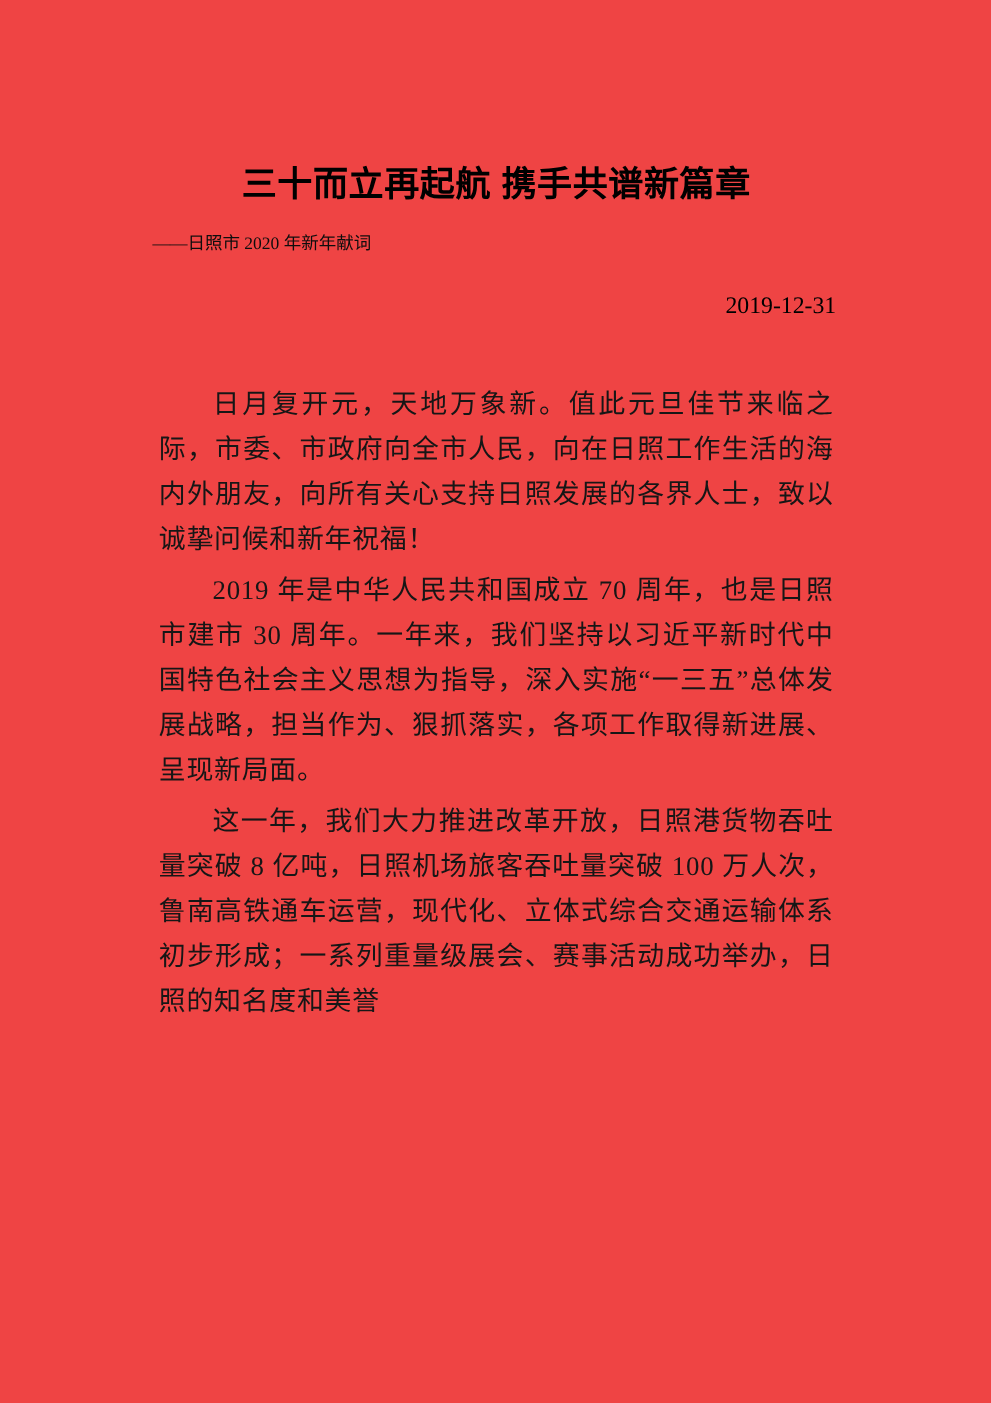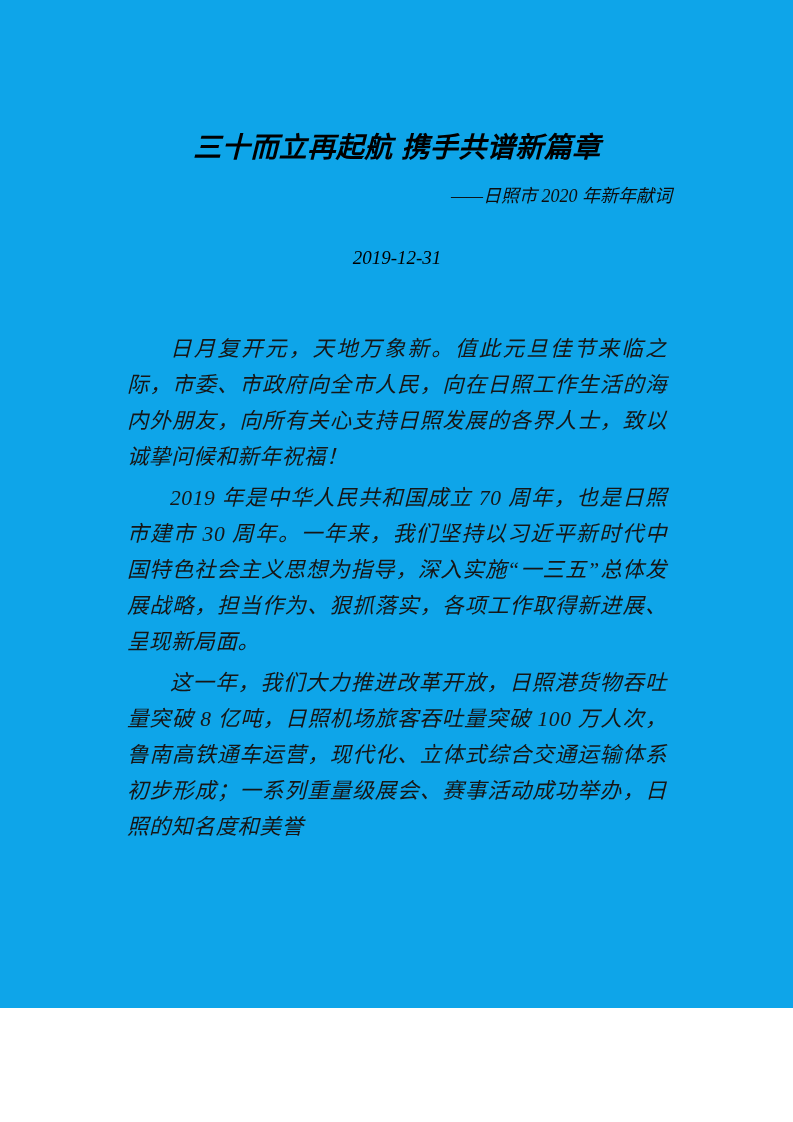--- a/index.html
+++ b/index.html
@@ -5,26 +5,25 @@
 <style>
   html, body {
     margin: 0;
     padding: 0;
     background: #ffffff;
   }
 
   .page {
     position: relative;
     width: 793px;
-    height: 1008px;
+    height: 1122px;
     margin: 0 auto;
-    background: #0ea5e9;
+    background: #ef4444;
     overflow: hidden;
     box-sizing: border-box;
-    font-style: italic;
   }
 
   .content {
     position: absolute;
     left: 122px;
     top: 0;
     width: 550px;
   }
 
   
@@ -38,34 +37,34 @@
     letter-spacing: 0.5px;
     text-align: center;
     color: #000000;
     white-space: pre;
   }
 
   .doc-subtitle {
     margin: 0;
     padding-top: 14px;
     font-family: "Liberation Serif", "DejaVu Serif", serif;
-    font-size: 18px;
+    font-size: 14px;
     line-height: 28px;
-    text-align: right;
+    text-align: left;
     color: #0d0d0d;
     white-space: pre;
   }
 
   .doc-date {
-    margin: 16px;
+    margin: 3px;
     padding-top: 18px;
     font-family: "Liberation Serif", "DejaVu Serif", serif;
     font-size: 19px;
     line-height: 28px;
-    text-align: center;
+    text-align: right;
     color: #000000;
   }
 
   
   .body-block {
     padding-top: 38px;
   }
 
   .para {
     margin: 5px;

